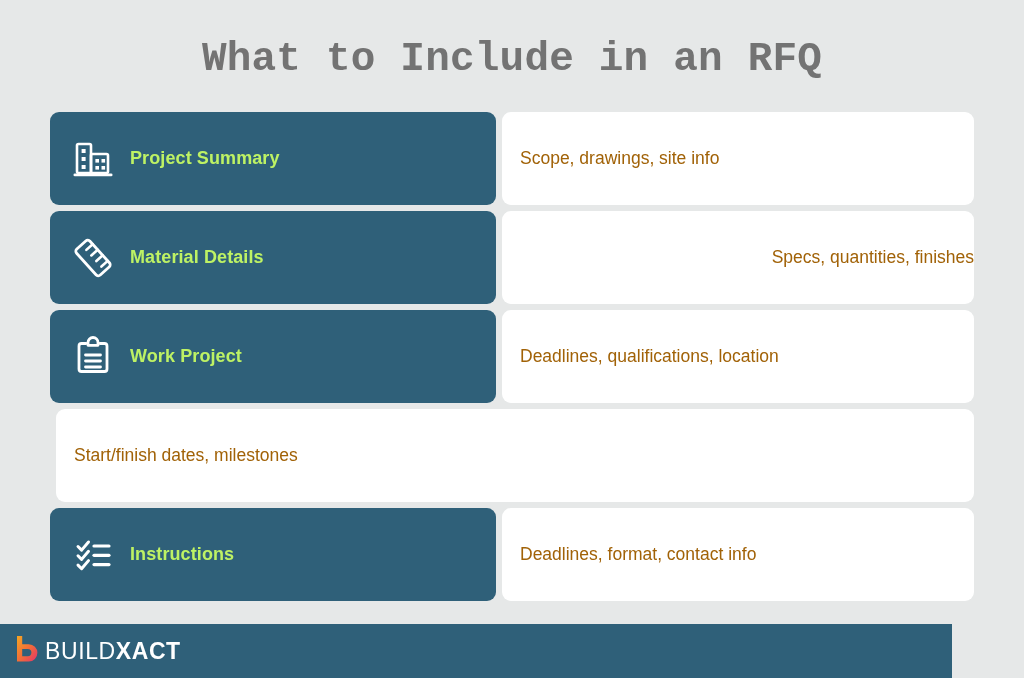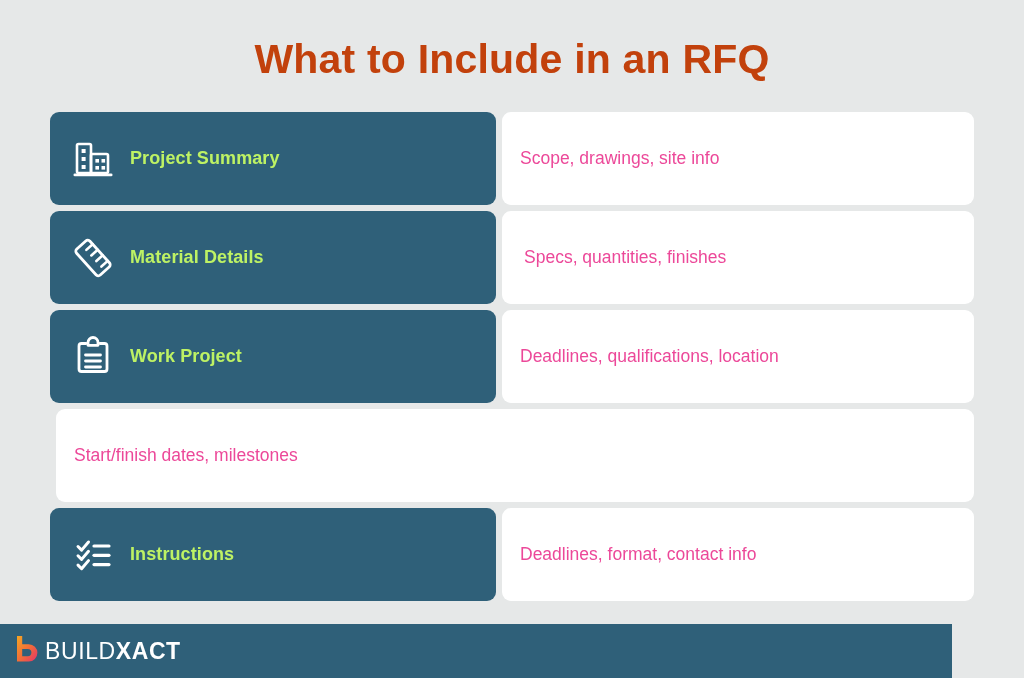--- a/index.html
+++ b/index.html
@@ -15,25 +15,25 @@
     position: relative;
   }
 
   
   .page-title {
     position: absolute;
     top: 36px;
     left: 0;
     width: 1024px;
     text-align: center;
-    font-family: Liberation Sans, sans-serif;
+    font-family: Liberation Mono, monospace;
     font-weight: bold;
     font-size: 41px;
     letter-spacing: 0.2px;
-    color: #c2410c;
+    color: #737373;
     margin: 0;
   }
 
   
   .rows {
     position: absolute;
     top: 112px;
     left: 50px;
     width: 924px;
   }
@@ -77,23 +77,23 @@
 
   .right-card {
     flex: 1 1 auto;
     background: #ffffff;
     border-radius: 9px;
     display: flex;
     align-items: center;
     padding-left: 18px;
     box-sizing: border-box;
   }
-  .right-card.indented { padding-left: 22px; }
+  .right-card.indented { padding-left: 22px; justify-content: flex-end; }
   .right-label {
-    color: #ec4899;
+    color: #a16207;
     font-size: 17.5px;
     font-weight: normal;
     line-height: 1.25;
   }
 
   
   .footer {
     position: absolute;
     left: 0;
     bottom: 0;

